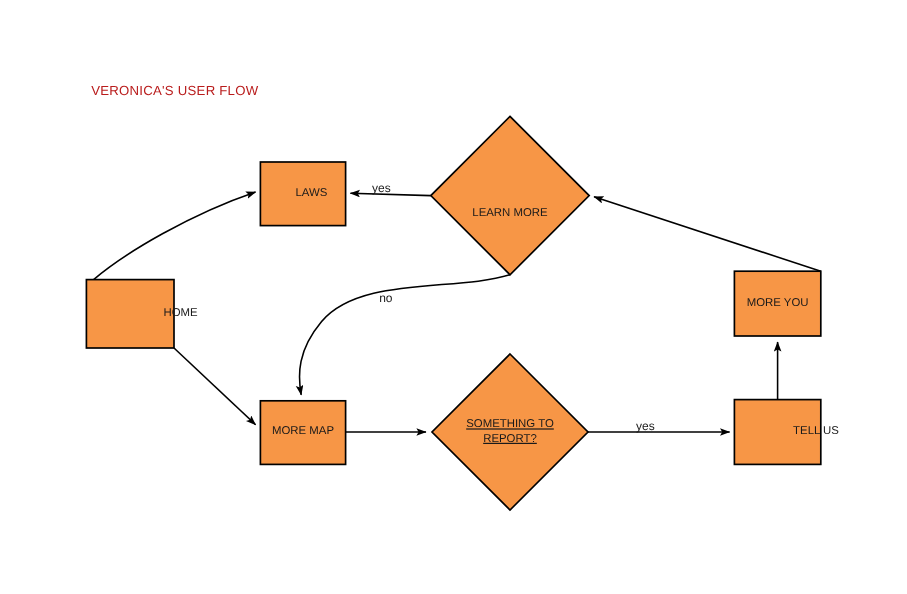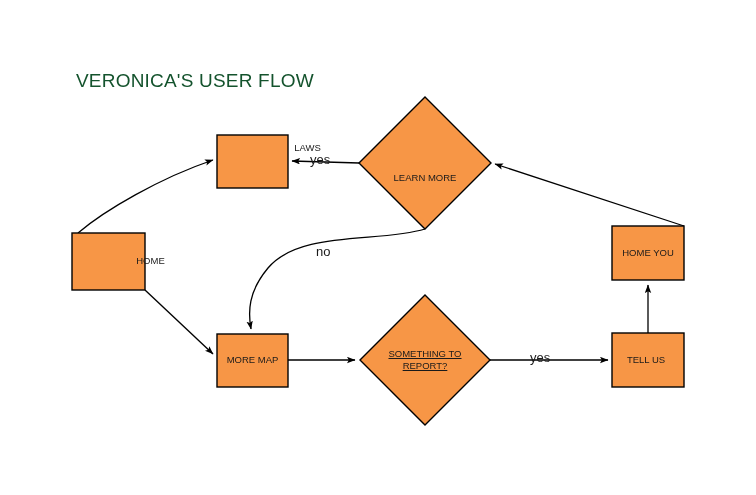--- a/index.html
+++ b/index.html
@@ -18,37 +18,37 @@
     position: absolute;
     left: 0;
     top: 0;
     width: 756px;
     height: 495px;
   }
   .flow-title {
     position: absolute;
     left: 76px;
     top: 70px;
-    font-size: 19px;
-    color: #14532d;
+    font-size: 11px;
+    color: #b91c1c;
     letter-spacing: 0.2px;
     white-space: nowrap;
   }
   .node-label {
     position: absolute;
     font-size: 9.5px;
     color: #1a1a1a;
     text-align: center;
     white-space: pre-line;
     line-height: 12px;
     pointer-events: none;
   }
   .edge-label {
     position: absolute;
-    font-size: 13px;
+    font-size: 10px;
     color: #1a1a1a;
     white-space: nowrap;
   }
   svg { display: block; }
 </style>
 </head>
 <body>
 
 <svg id="canvas" width="756" height="495" viewBox="0 0 756 495" xmlns="http://www.w3.org/2000/svg">
   <defs>
@@ -91,30 +91,30 @@
     <rect x="612" y="333" width="72" height="54" fill="#F79646"></rect>
 
     <rect x="612" y="226" width="72" height="54" fill="#F79646"></rect>
   </g>
 </svg>
 
 <div class="flow-title">VERONICA'S USER FLOW</div>
 
 <div class="node-label" style="left:72px; top:255px; width:73px;margin-left:42px;">HOME</div>
 
-<div class="node-label" style="left:217px; top:142px; width:85px;margin-left:48px;">LAWS</div>
+<div class="node-label" style="left:217px; top:155px; width:85px;">LAWS</div>
 
 <div class="node-label" style="left:370px; top:172px; width:110px;">LEARN MORE</div>
 
 <div class="node-label" style="left:217px; top:354px; width:71px;">MORE MAP</div>
 
 <div class="node-label" style="left:367px; top:348px; width:116px;text-decoration:underline;">SOMETHING TO
 REPORT?</div>
 
-<div class="node-label" style="left:612px; top:354px; width:68px;">TELL US</div>
+<div class="node-label" style="left:612px; top:354px; width:68px;padding-left:34px;">TELL US</div>
 
-<div class="node-label" style="left:612px; top:247px; width:72px;">HOME YOU</div>
+<div class="node-label" style="left:612px; top:247px; width:72px;">MORE YOU</div>
 
 <div class="edge-label" style="left:310px; top:152px;">yes</div>
 
 <div class="edge-label" style="left:316px; top:244px;">no</div>
 
 <div class="edge-label" style="left:530px; top:350px;">yes</div>
 
 </body></html>

